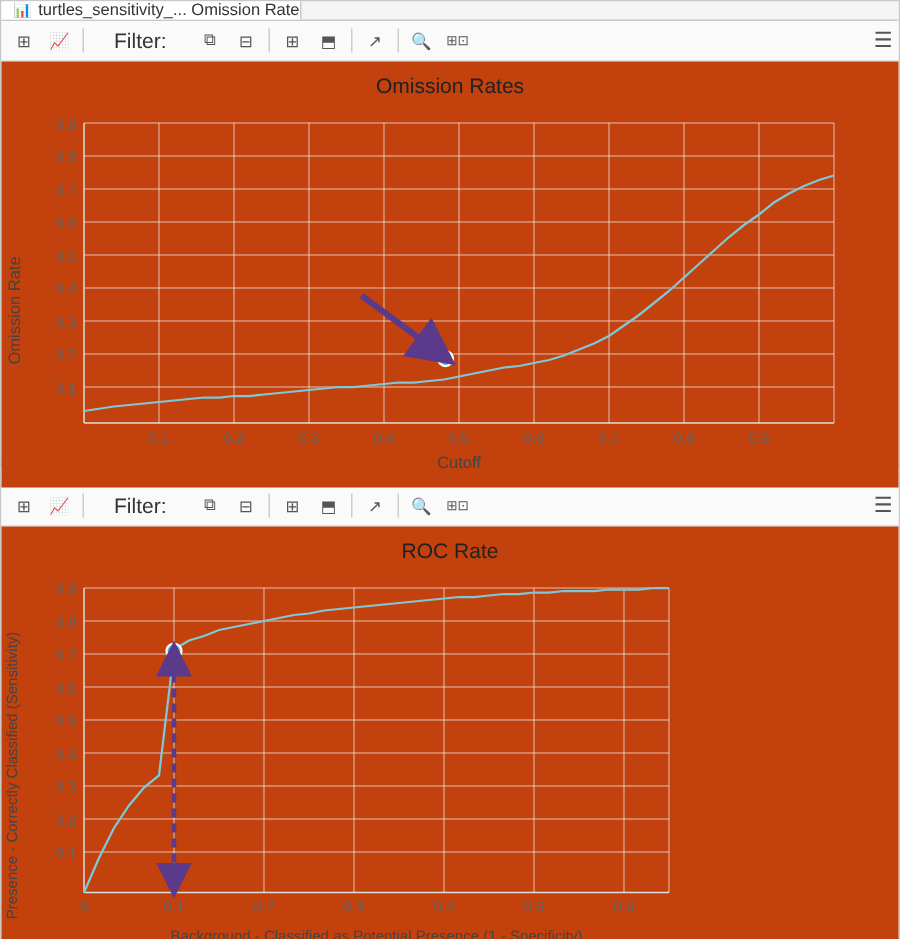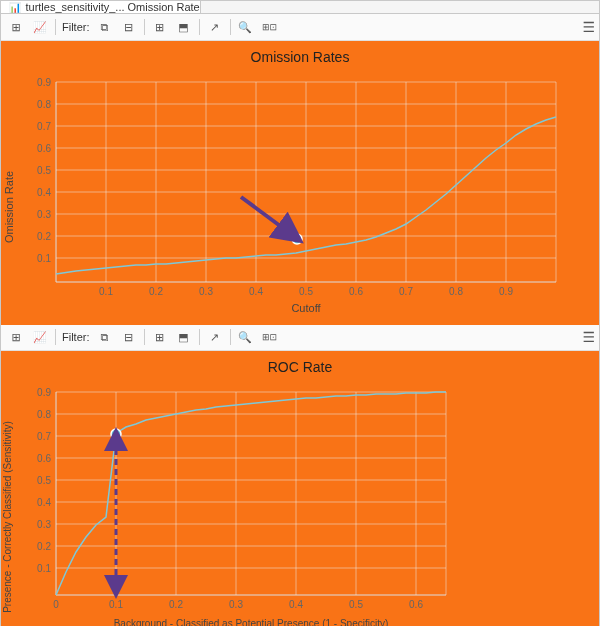--- a/index.html
+++ b/index.html
@@ -4,25 +4,25 @@
   <style>
     * { margin: 0; padding: 0; box-sizing: border-box; }
     body { font-family: 'Segoe UI', Arial, sans-serif; background: #f0f0f0; width: 600px; height: 626px; overflow: hidden; }
 
     .panel { background: #fff; border: 1px solid #c8c8c8; display: flex; flex-direction: column; }
     .tab-bar { background: #f5f5f5; border-bottom: 1px solid #c8c8c8; display: flex; align-items: stretch; height: 26px; }
     .tab { display: flex; align-items: center; padding: 0 8px; font-size: 11px; color: #333; background: #fff; border-right: 1px solid #c8c8c8; cursor: pointer; gap: 4px; white-space: nowrap; overflow: hidden; max-width: 200px; }
     .toolbar { display: flex; align-items: center; padding: 2px 4px; border-bottom: 1px solid #e0e0e0; background: #fafafa; gap: 2px; height: 28px; }
     .toolbar-btn { width: 22px; height: 22px; display: flex; align-items: center; justify-content: center; font-size: 11px; color: #555; cursor: pointer; border: 1px solid transparent; border-radius: 2px; }
     .toolbar-sep { width: 1px; height: 16px; background: #ccc; margin: 0 2px; }
-    .filter-label { font-size: 11px; color: #333; margin: 0 2px; }
+    .filter-label { font-size: 14px; color: #333; margin: 0 16px; }
     .toolbar-right { margin-left: auto; }
     .menu-icon { font-size: 14px; color: #555; cursor: pointer; }
 
-    .chart-area { flex: 1; position: relative; background: #f97316; }
+    .chart-area { flex: 1; position: relative; background: #c2410c; }
     .chart-title { text-align: center; font-size: 14px; color: #222; margin-top: 8px; margin-bottom: 2px; font-weight: 400; }
     svg { display: block; }
 
     .panel-top { height: 310px; }
     .panel-bottom { height: 316px; }
 
     .panels-wrapper { display: flex; flex-direction: column; height: 626px; }
   </style>
 </head>
 <body>

